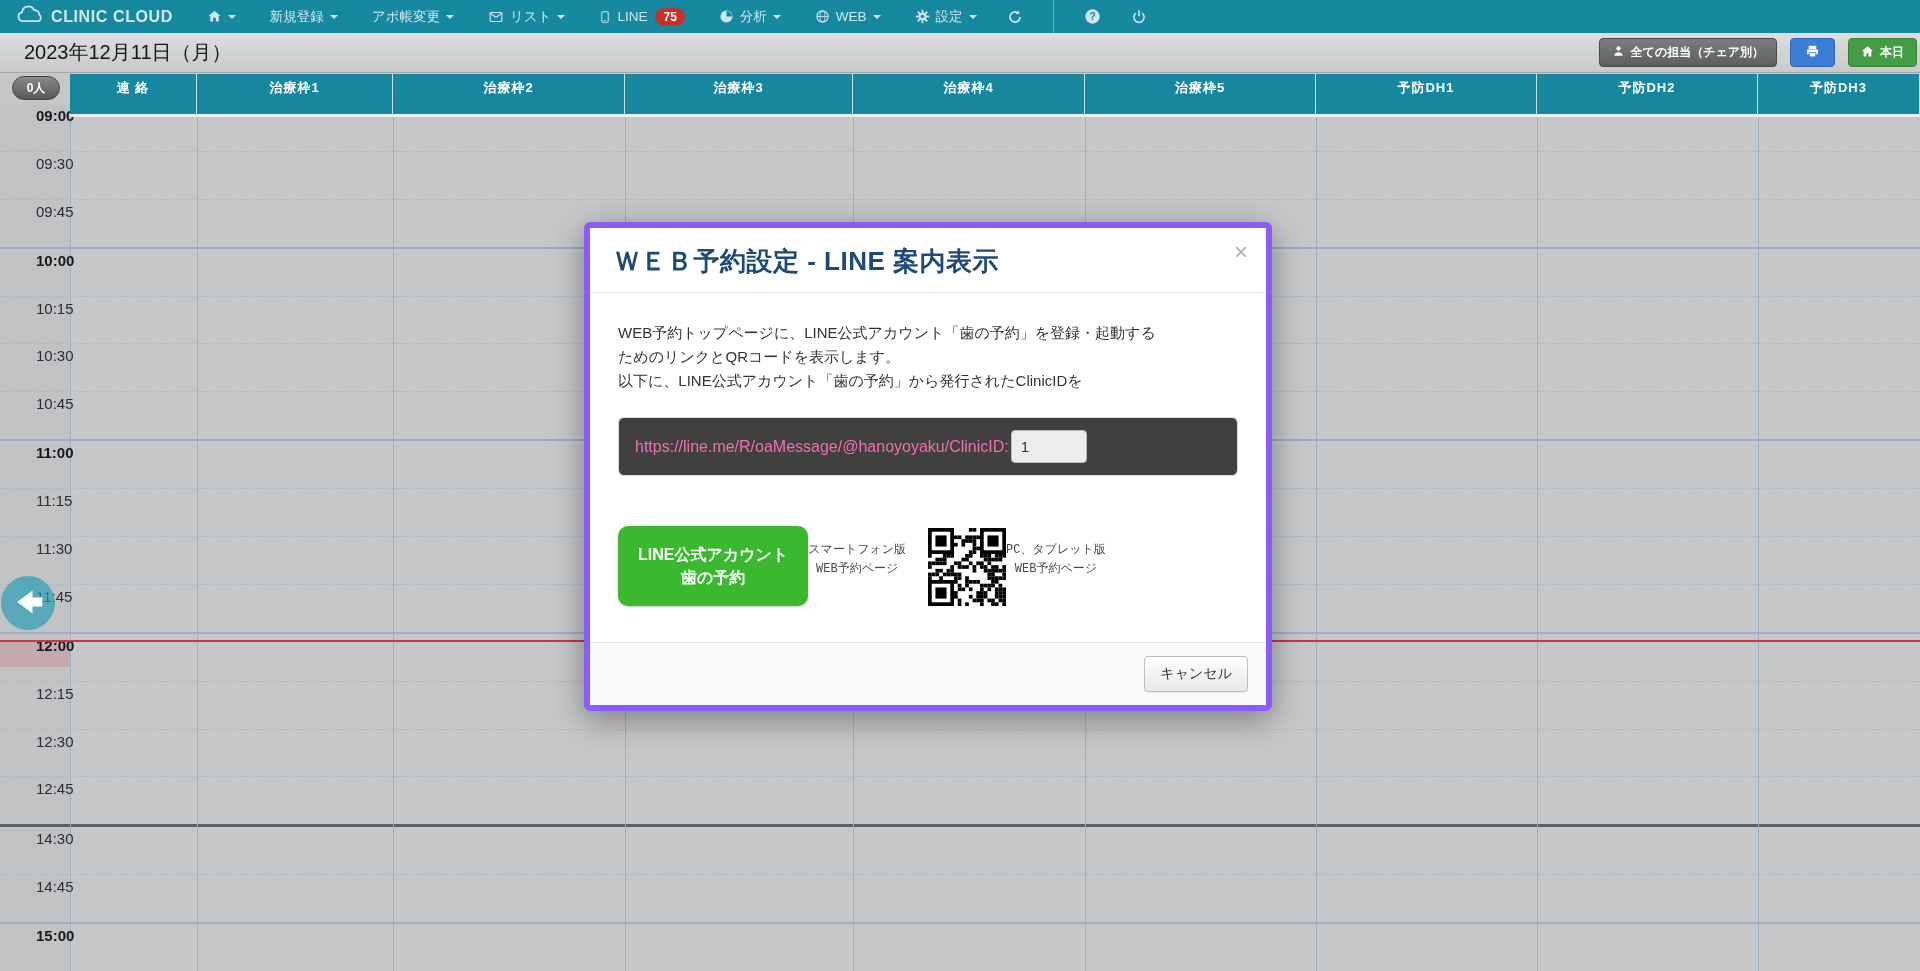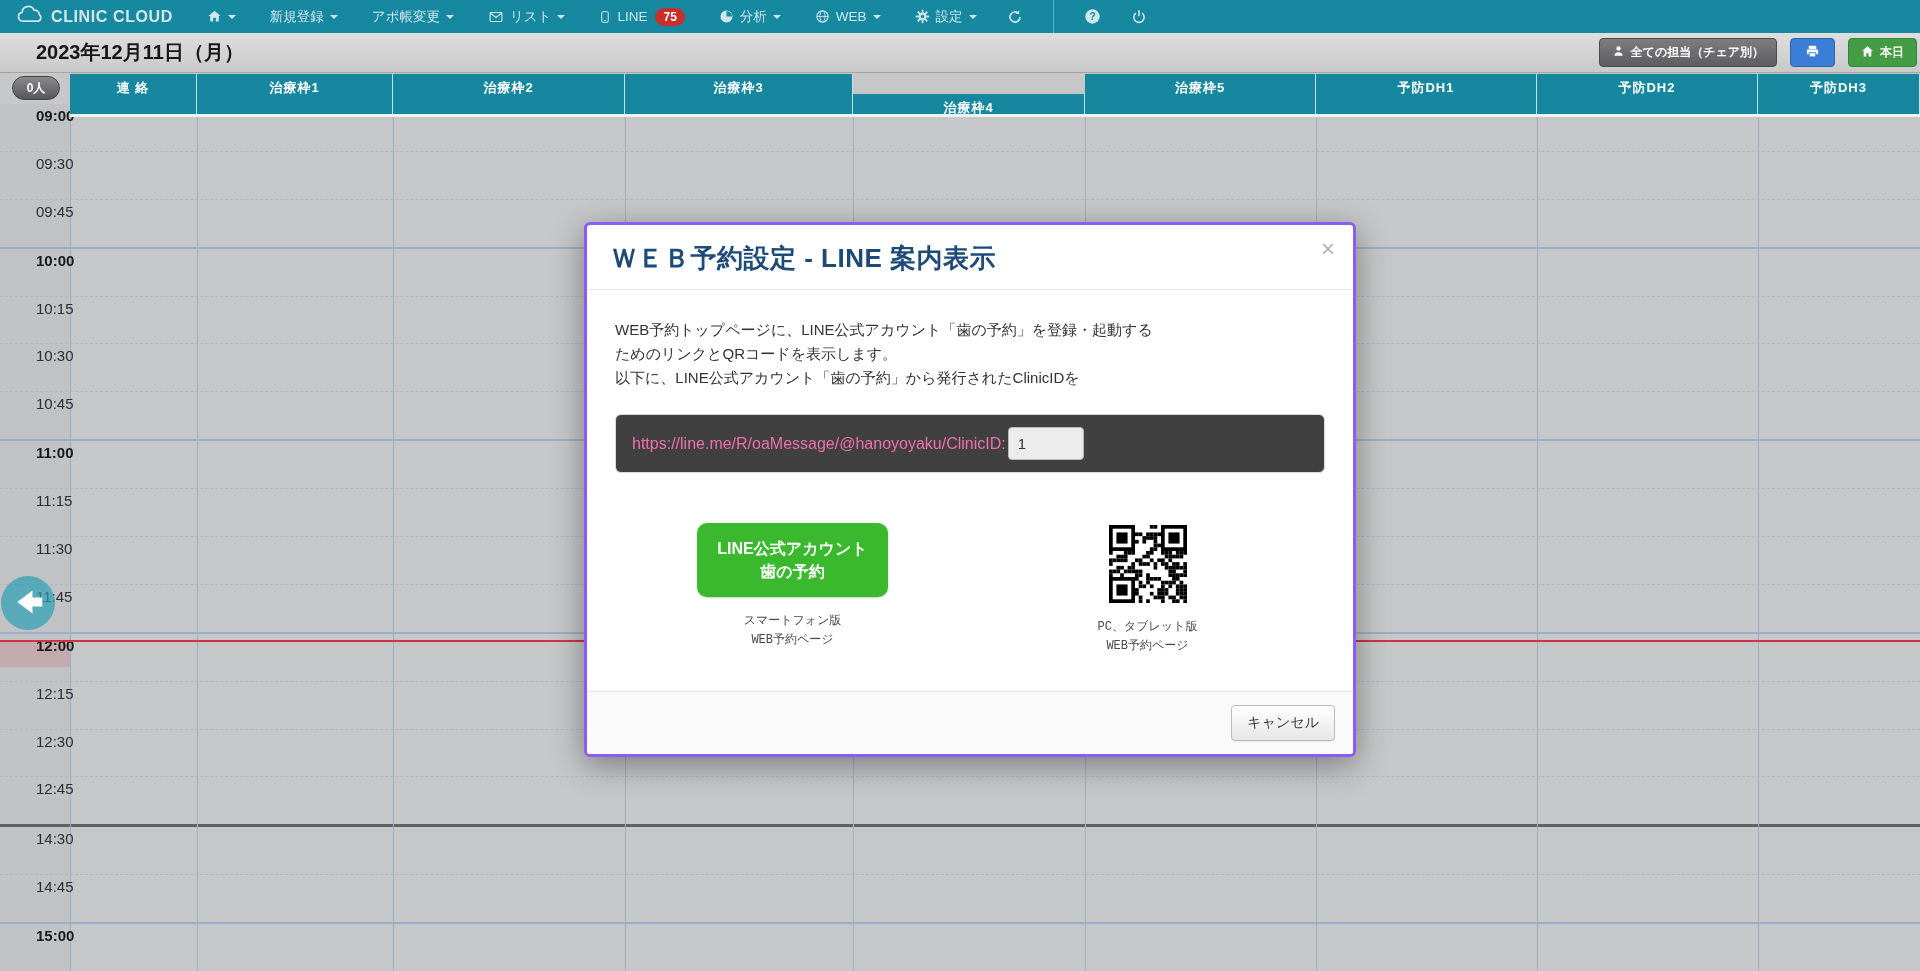--- a/index.html
+++ b/index.html
@@ -20,22 +20,22 @@
   .nav-badge { background:#c9302c; color:#fff; font-size:12px; font-weight:bold;
     border-radius:10px; padding:2px 8px; margin-left:2px; }
   .caret { width:0; height:0; border-left:4px solid transparent;
     border-right:4px solid transparent; border-top:4.5px solid #cfe6ec; margin-top:1px; }
   .nav-icon-btn { display:flex; align-items:center; margin-left:30px; cursor:pointer; color:#cfe6ec; }
   .nav-divider { width:1px; height:33px; background:rgba(255,255,255,.35); margin-left:30px; }
 
   
   #datebar { position:absolute; top:33px; left:0; right:0; height:40px;
     background:linear-gradient(#dedede,#c9c9c9); border-bottom:1px solid #a5a5a5; z-index:15; }
-  #date-title { position:absolute; left:36px; top:0; line-height:39px;
-    font-size:20px; font-weight:bold; color:#161616; }
+  #date-title { position:absolute; left:24px; top:0; line-height:39px;
+    font-size:20px; font-weight:normal; color:#161616; }
   .datebar-right { position:absolute; right:3px; top:5px; display:flex; gap:13px; align-items:center; }
   .tbtn { display:flex; align-items:center; gap:6px; height:29px; border-radius:4px;
     font-size:12px; font-weight:bold; color:#fff; padding:0 12px; cursor:pointer; border:1px solid; }
   .tbtn-staff { background:linear-gradient(#7d7d7f,#5e5e60); border-color:#4a4a4c; }
   .tbtn-print { background:#3b7ed8; border-color:#2e64ae; padding:0 14px; }
   .tbtn-today { background:#449d44; border-color:#398439; }
 
   
   #colheader { position:absolute; top:73px; left:0; right:0; height:31px; z-index:10; }
   #count-badge { position:absolute; left:12px; top:3px; width:48px; height:24px;
@@ -65,37 +65,37 @@
     font-size:15px; color:#2a2d31; z-index:4;padding-left:36px; }
   .time-label.bold { font-weight:bold; color:#17191c; }
   .vline { position:absolute; top:0; bottom:0; width:1px; background:#9fafc2; z-index:2; }
 
   
   #prev-arrow { position:absolute; left:1px; top:576px; width:54px; height:54px;
     border:none; border-radius:50%; background:rgba(38,158,180,.68);
     display:flex; align-items:center; justify-content:center; cursor:pointer; z-index:40; }
 
   
-  #modal { position:absolute; left:584px; top:222px; width:772px; background:#fff;
+  #modal { position:absolute; left:584px; top:222px; width:688px; background:#fff;
     border-radius:6px; box-shadow:0 8px 32px rgba(0,0,0,.38); z-index:100; overflow:hidden;
-    border:3px solid #8b5cf6; }
+    border:6px solid #8b5cf6; }
   .modal-header { position:relative; padding:16px 22px 13px 24px; border-bottom:1px solid #e8e8e8; }
   .modal-title { font-size:26px; font-weight:bold; color:#1e4a78; letter-spacing:.5px; }
   .modal-close { position:absolute; right:18px; top:12px; font-size:24px; color:#b3b3b3;
     background:none; border:none; cursor:pointer; line-height:1; }
   .modal-body { padding:28px 28px 36px 28px; }
   .desc-line { font-size:15px; line-height:1.6; color:#333; white-space:nowrap; }
   .url-panel { margin-top:24px; background:#404040; border:1px solid #dadada; border-radius:6px;
     padding:12px 16px; display:flex; align-items:center; }
   .url-text { font-size:16px; color:#f06fae; cursor:pointer; }
   #clinic-id-input { width:76px; height:33px; margin-left:2px; background:#ececec;
     border:1px solid #b9b9b9; border-radius:4px; font-size:15px; padding-left:9px; color:#333;
     font-family:"Liberation Sans","DejaVu Sans",sans-serif; }
   .modal-cols { margin-top:50px; display:flex; }
-  .mcol { flex:1; display:flex; flex-direction:column; align-items:center; }
+  .mcol { flex:1; display:flex; flex-direction:row; }
   .line-btn { background:#3ab82e; border:none; border-radius:10px; color:#fff;
     font-size:16px; font-weight:bold; line-height:1.45; padding:14px 20px; cursor:pointer;
     text-align:center; box-shadow:0 1px 2px rgba(0,0,0,.2);
     font-family:"Liberation Sans","DejaVu Sans",sans-serif; }
   .col-caption { margin-top:15px; font-size:12px; color:#4a4a4a; line-height:1.55; text-align:center;font-family:Liberation Mono, monospace; }
   #qr-box { width:78px; height:78px; margin-top:2px; }
   .modal-footer { border-top:1px solid #e5e5e5; background:#fafafa; padding:13px 18px; text-align:right; }
   .cancel-btn { font-size:14px; color:#333; padding:8px 15px;
     background:linear-gradient(#ffffff,#e7e7e7); border:1px solid #bcbcbc; border-radius:4px;
     cursor:pointer; box-shadow:0 1px 1px rgba(0,0,0,.08);
@@ -247,21 +247,21 @@
     </div>
   </div>
 
   <div id="colheader">
     <span id="count-badge">0人</span>
     <div id="header-cells">
         <div class="hcell" style="width: 127px;">連 絡</div>
         <div class="hcell" style="width: 196px;">治療枠1</div>
         <div class="hcell" style="width: 232px;">治療枠2</div>
         <div class="hcell" style="width: 228px;">治療枠3</div>
-        <div class="hcell" style="width: 232px; margin-top: 20px;">治療枠4</div>
+        <div class="hcell" style="width: 232px;">治療枠4</div>
         <div class="hcell" style="width: 231px;">治療枠5</div>
         <div class="hcell" style="width: 221px;">予防DH1</div>
         <div class="hcell" style="width: 221px;">予防DH2</div>
         <div class="hcell" style="width: 162px;">予防DH3</div>
       </div>
   </div>
 
   <div id="grid">
     <div id="gutter-bg"></div>
     <div id="rows">

